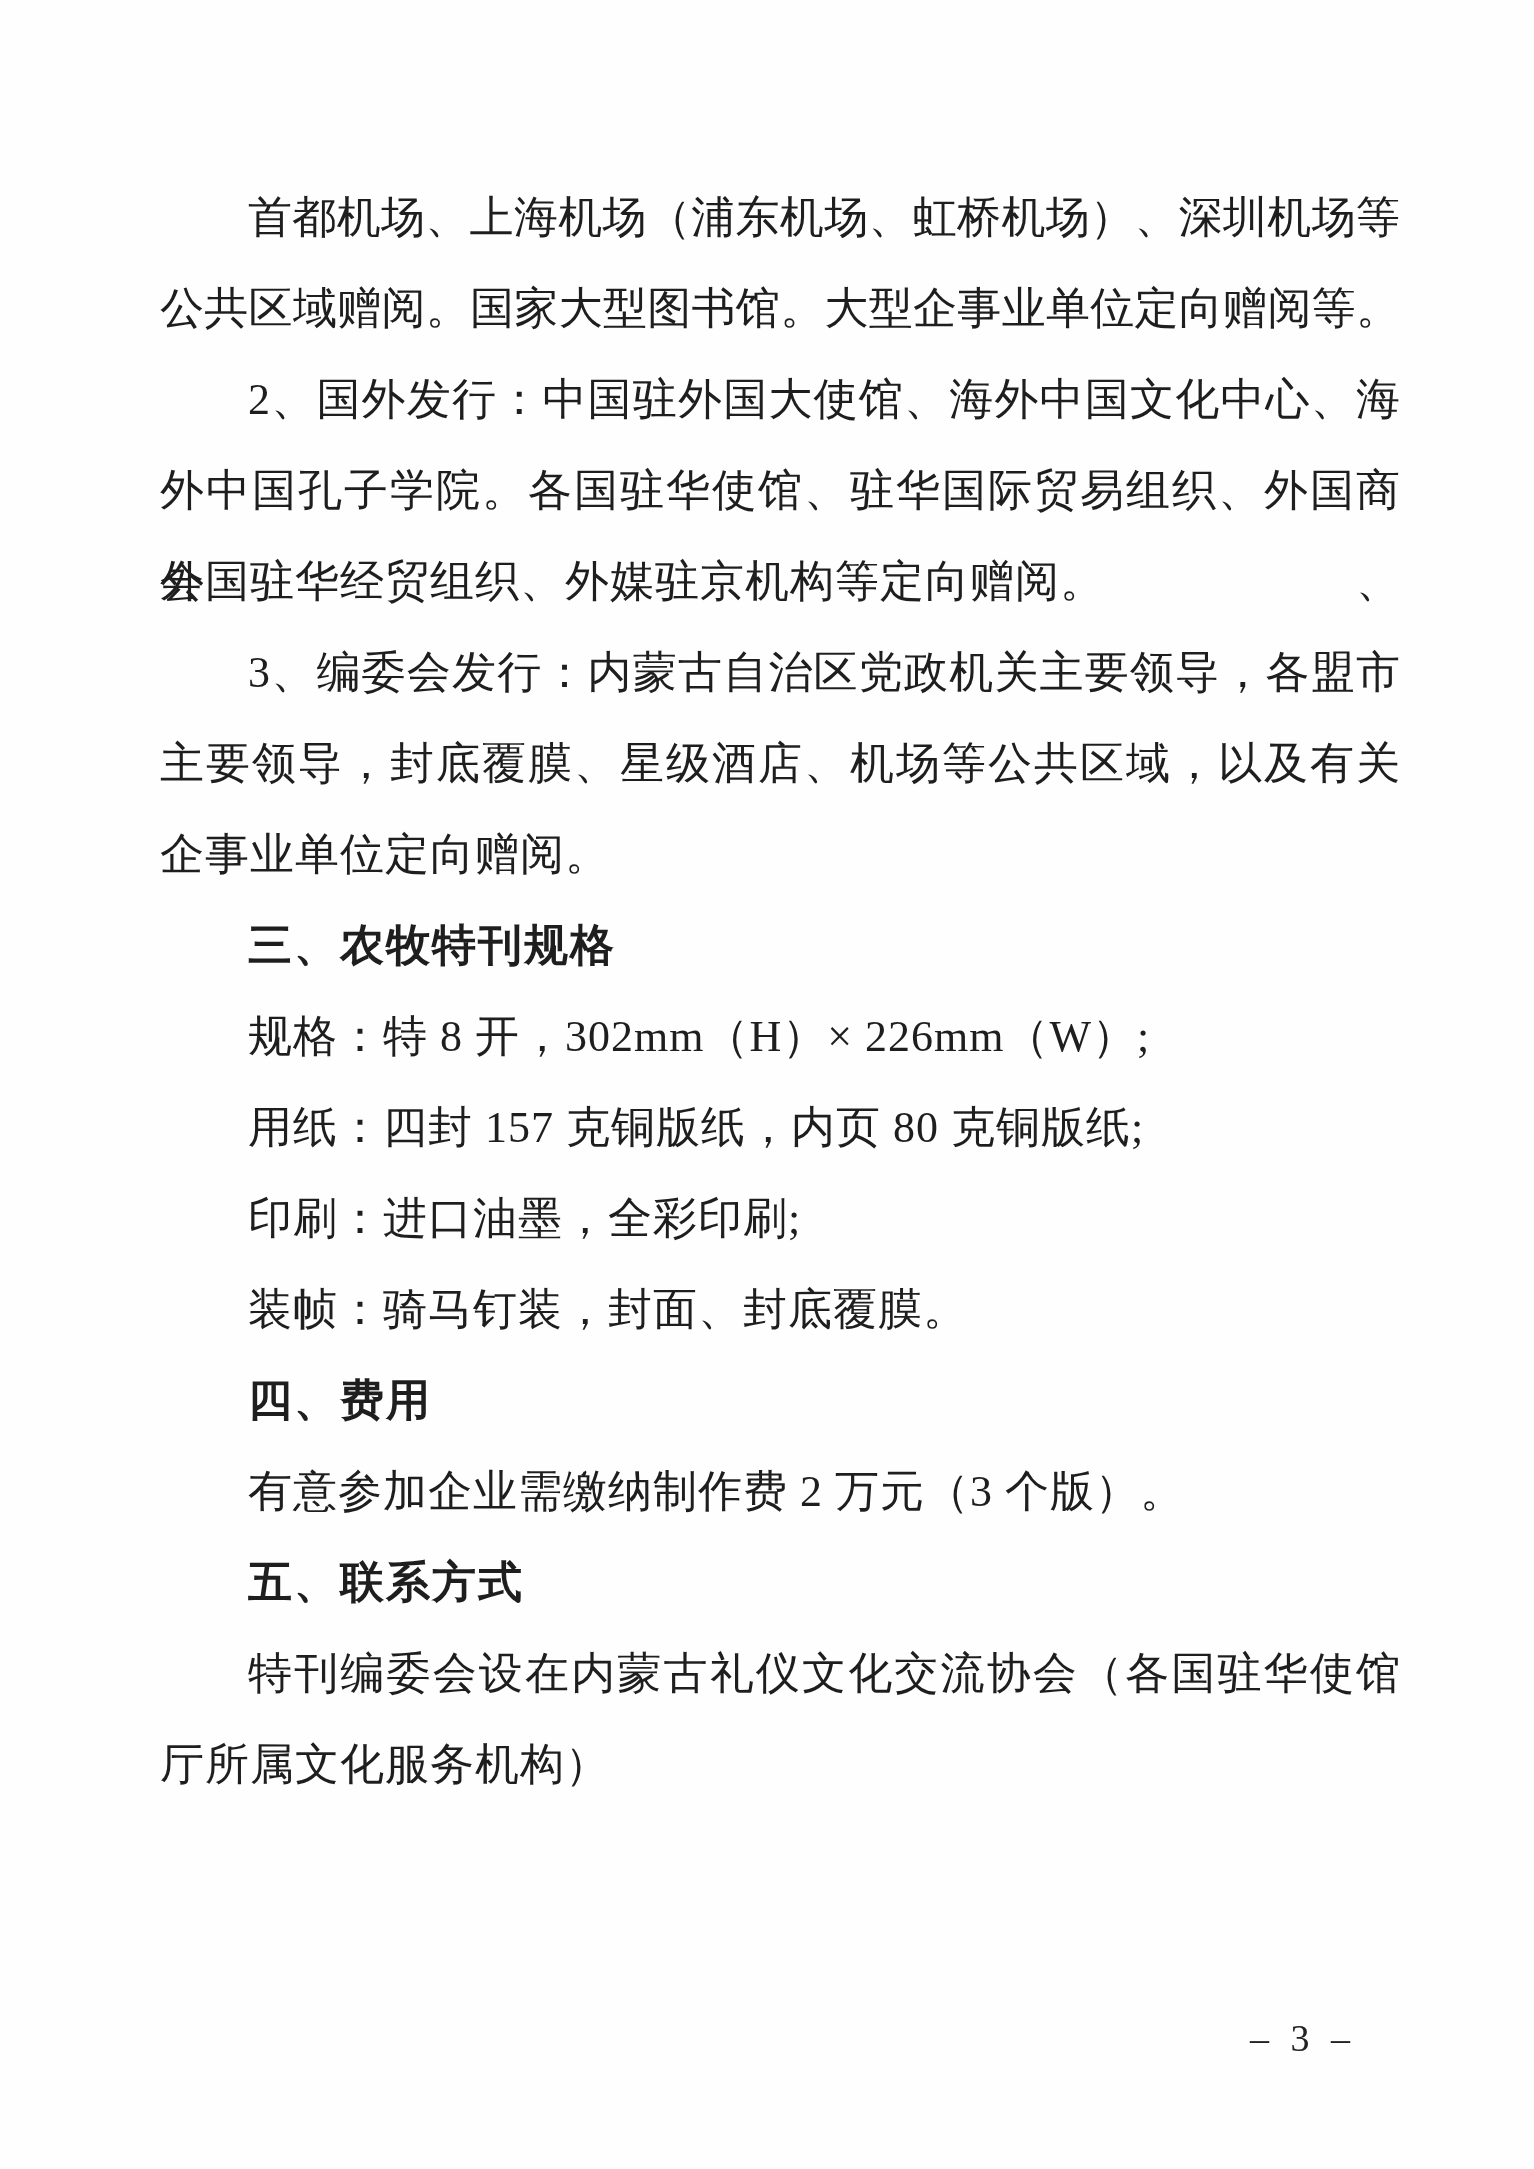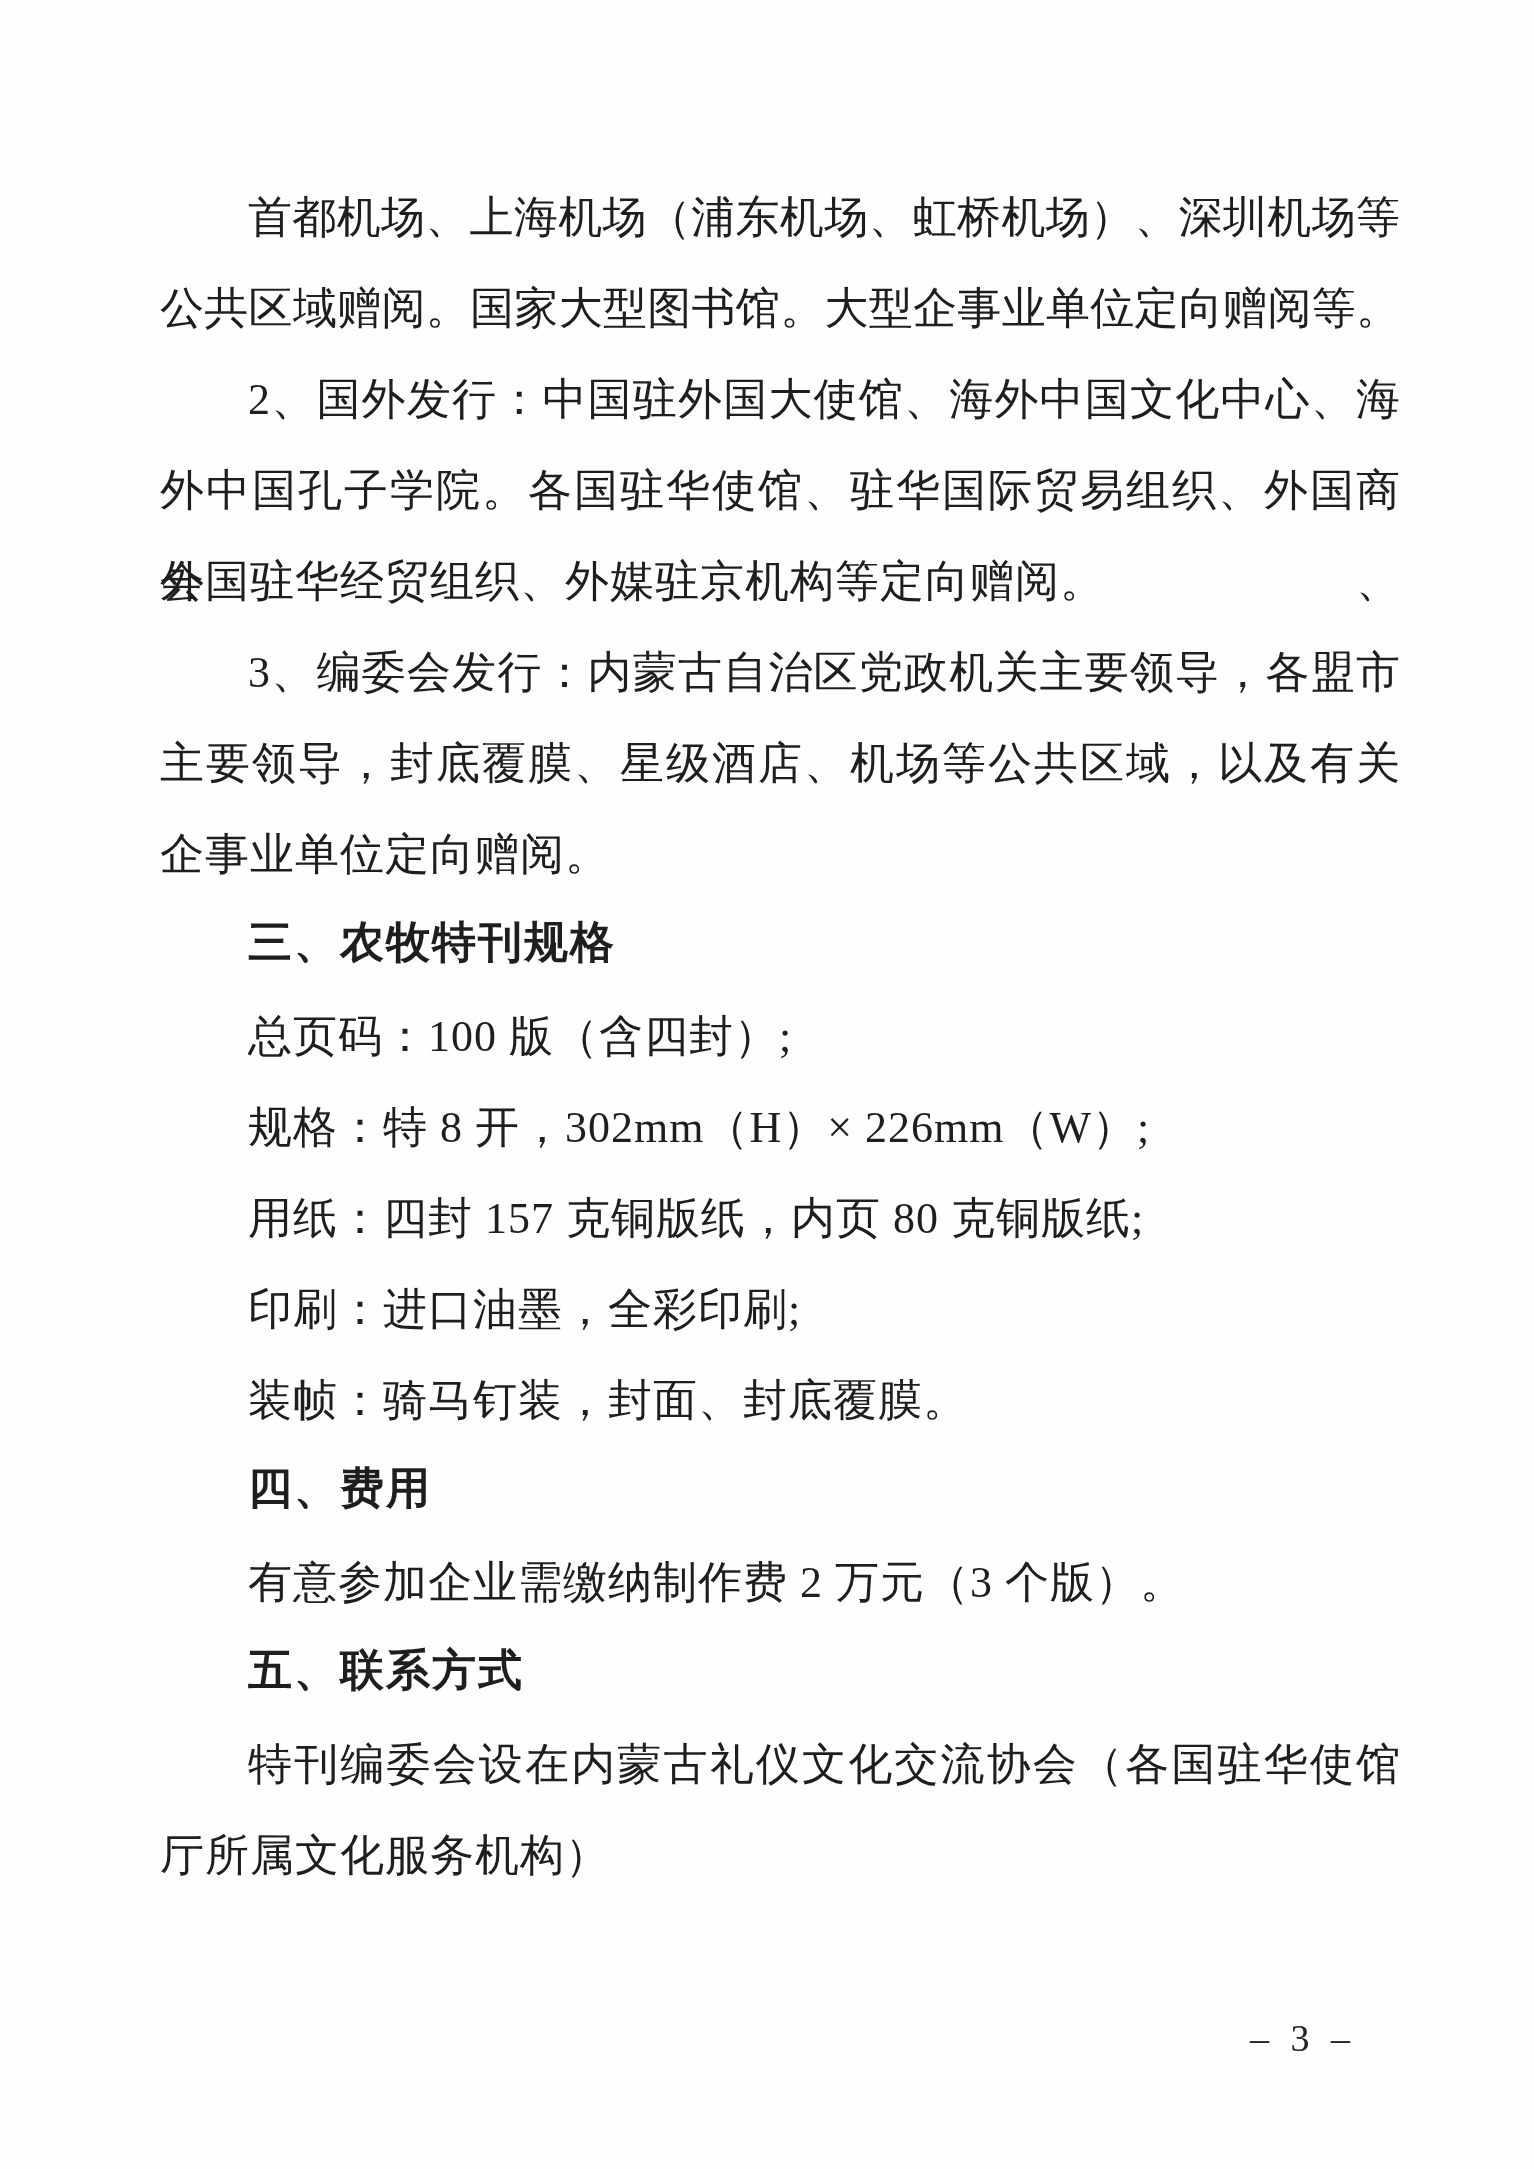--- a/index.html
+++ b/index.html
@@ -30,21 +30,21 @@
     letter-spacing: 1px;
   }
   .line.fill {
     white-space: normal;
     text-align: justify;
     text-align-last: justify;
     text-justify: inter-character;
     letter-spacing: 0;
   }
   .line.heading {
-    font-family: Liberation Mono, monospace;
+    font-family: Liberation Serif, serif;
     font-weight: 700;
     letter-spacing: 2px;
   }
   .page-number {
     position: absolute;
     top: 2008px;
     right: 178px;
     font-size: 38px;
     line-height: 60px;
     letter-spacing: 6px;
@@ -59,21 +59,20 @@
   <div class="content">
       <div class="line fill" style="text-indent: 2em;">首都机场、上海机场（浦东机场、虹桥机场）、深圳机场等</div>
       <div class="line fill" style="text-indent: 0em;">公共区域赠阅。国家大型图书馆。大型企事业单位定向赠阅等。</div>
       <div class="line fill" style="text-indent: 2em;">2、国外发行：中国驻外国大使馆、海外中国文化中心、海</div>
       <div class="line fill" style="text-indent: 0em;">外中国孔子学院。各国驻华使馆、驻华国际贸易组织、外国商会、</div>
       <div class="line" style="text-indent: 0em;">外国驻华经贸组织、外媒驻京机构等定向赠阅。</div>
       <div class="line fill" style="text-indent: 2em;">3、编委会发行：内蒙古自治区党政机关主要领导，各盟市</div>
       <div class="line fill" style="text-indent: 0em;">主要领导，封底覆膜、星级酒店、机场等公共区域，以及有关</div>
       <div class="line" style="text-indent: 0em;">企事业单位定向赠阅。</div>
       <div class="line heading" style="text-indent: 2em;">三、农牧特刊规格</div>
-      <div class="line" style="text-indent: 2em;">总页码：100 版（含四封）;</div>
       <div class="line" style="text-indent: 2em;">规格：特 8 开，302mm（H）× 226mm（W）;</div>
       <div class="line" style="text-indent: 2em;">用纸：四封 157 克铜版纸，内页 80 克铜版纸;</div>
       <div class="line" style="text-indent: 2em;">印刷：进口油墨，全彩印刷;</div>
       <div class="line" style="text-indent: 2em;">装帧：骑马钉装，封面、封底覆膜。</div>
       <div class="line heading" style="text-indent: 2em;">四、费用</div>
       <div class="line" style="text-indent: 2em;">有意参加企业需缴纳制作费 2 万元（3 个版）。</div>
       <div class="line heading" style="text-indent: 2em;">五、联系方式</div>
       <div class="line fill" style="text-indent: 2em;">特刊编委会设在内蒙古礼仪文化交流协会（各国驻华使馆</div>
       <div class="line" style="text-indent: 0em;">厅所属文化服务机构）</div>
     </div>

